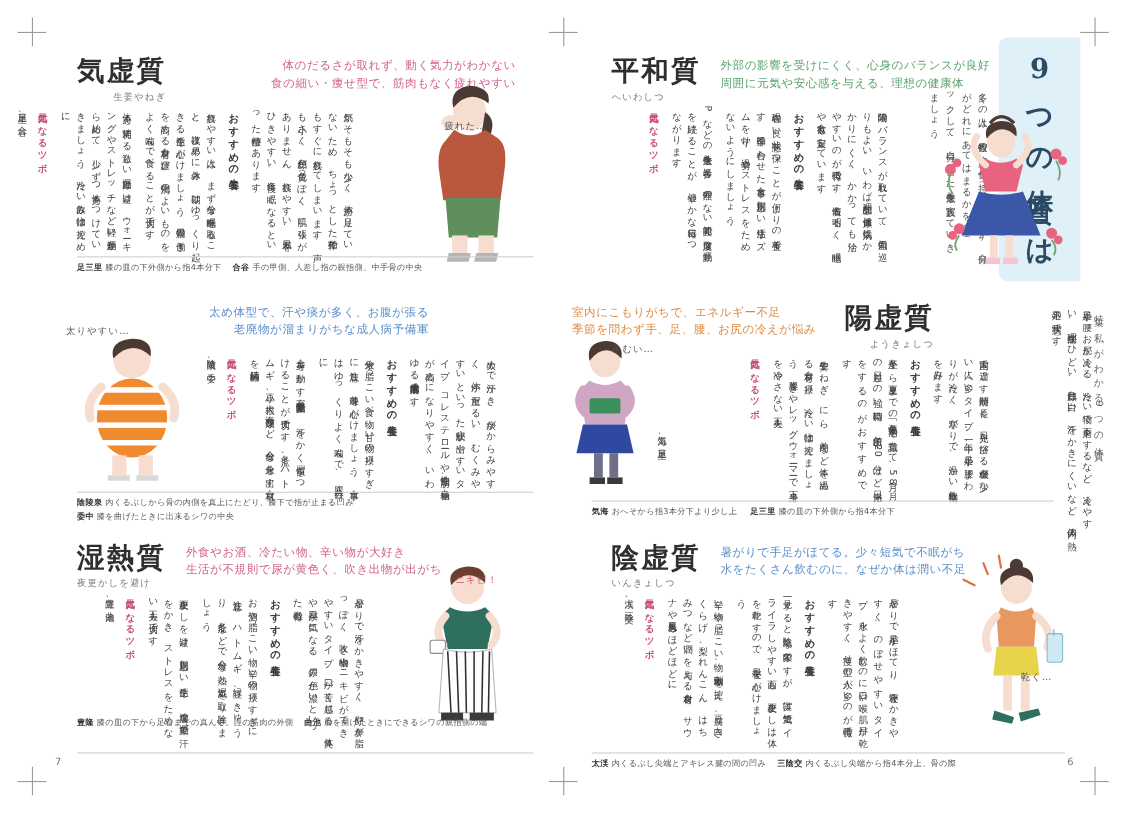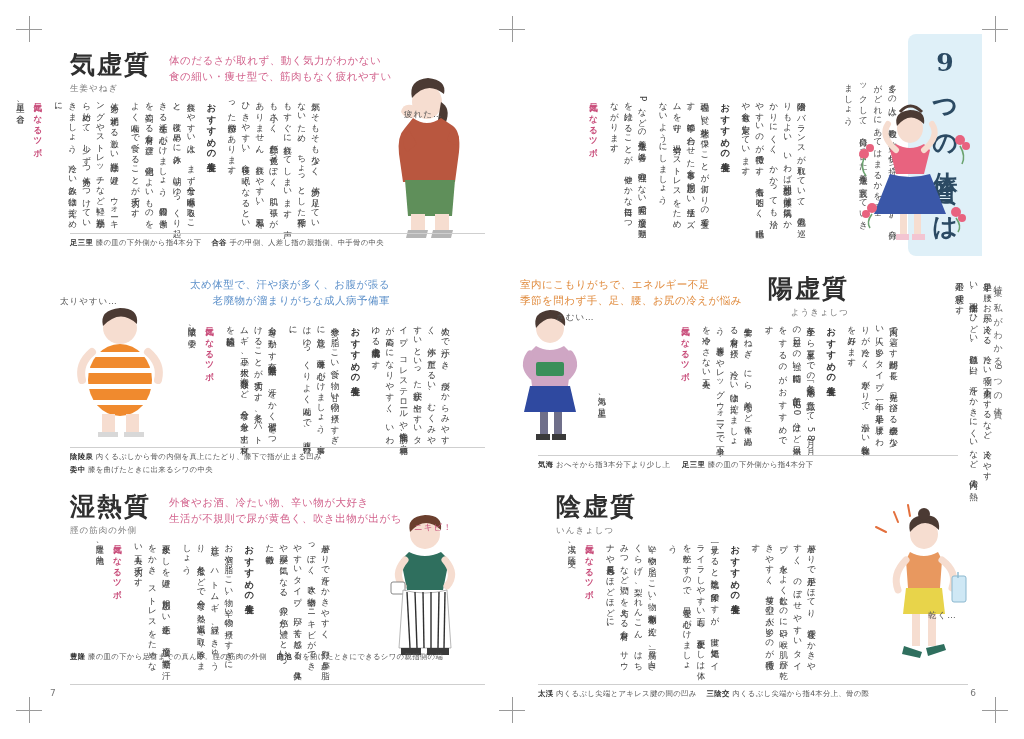--- a/index.html
+++ b/index.html
@@ -101,21 +101,21 @@
   <div class="crop" style="left:499px;bottom:16px;width:26px;height:26px;"></div>
 
   <div class="tab">
     <div class="tab-title">9つの体質とは</div>
   </div>
   <div class="tab-sub" style="height:150px;">多くの人は、複数の体質を併せ持っています。自分がどれにあてはまるかをチェックして、自分に合った養生法を実践していきましょう。</div>
   <div class="side-label">特集　私　がわかる9つの体質</div>
   <div class="side-note">手足や腰、お尻が冷える、冷たい物で下痢をするなど、冷えやすい、生理痛がひどい、顔色は白い、汗をかきにくいなど、体内の熱不足の状態です。</div>
 
   <div style="position:absolute;left:70px;top:48px;">
-    <div style="display:flex;align-items:flex-start;">
+    <div style="display:flex;align-items:flex-start;text-align:right;">
       <div>
         <div class="sec-title">気虚質</div>
         <div class="sec-ruby" style="margin-top:2px;">生姜やねぎ</div>
       </div>
       <div class="lead" style="margin-left:18px;margin-top:4px;white-space:pre-line;width:300px;">体のだるさが取れず、動く気力がわかない
 食の細い・痩せ型で、筋肉もなく疲れやすい</div>
     </div>
   </div>
 
   <div style="position:absolute;left:72px;top:96px;width:250px;height:128px;display:flex;flex-direction:row-reverse;gap:7px;">
@@ -148,20 +148,30 @@
     <div class="footnote">
       <span class="fn-term">足三里</span>
       <span>膝の皿の下外側から指4本分下</span>
     </div>
     <div class="footnote">
       <span class="fn-term">合谷</span>
       <span>手の甲側、人差し指の親指側、中手骨の中央</span>
     </div>
   </div>
 
+  <div style="position:absolute;left:556px;top:48px;">
+    <div style="display:flex;align-items:flex-start;">
+      <div>
+        <div class="sec-title">平和質</div>
+        <div class="sec-ruby" style="margin-top:2px;">へいわしつ</div>
+      </div>
+      <div class="lead green" style="margin-left:18px;margin-top:4px;white-space:pre-line;width:290px;">外部の影響を受けにくく、心身のバランスが良好
+周囲に元気や安心感を与える、理想の健康体</div>
+    </div>
+  </div>
 
   <div style="position:absolute;left:558px;top:96px;width:250px;height:128px;display:flex;flex-direction:row-reverse;gap:7px;">
     <div class="vbody" style="height:128px;">陰陽のバランスが取れていて、気血の巡りもよい、いわば理想的な健康体。病気にかかりにくく、かかっても治りやすいのが特徴です。表情も明るく、睡眠や食欲も安定しています。</div>
     <div class="vhead" style="height:128px;">おすすめの養生</div>
     <div class="vbody" style="height:128px;">現在の良い状態を保つことが何よりの養生です。季節に合わせた食事と規則正しい生活リズムを守り、過労やストレスをためないようにしましょう。</div>
     <div class="vbody" style="height:128px;">Pなどの養生法を参考に、無理のない範囲で適度な運動を続けることが、健やかな毎日につながります。</div>
     <div class="genki" style="height:56px;">元気になるツボ</div>
   </div>
 
   <svg class="fig" style="left:848px;top:96px;" width="130" height="150" viewBox="0 0 130 150">
@@ -286,21 +296,21 @@
     <div class="footnote">
       <span class="fn-term">足三里</span>
       <span>膝の皿の下外側から指4本分下</span>
     </div>
   </div>
 
   <div style="position:absolute;left:70px;top:490px;">
     <div style="display:flex;align-items:flex-start;">
       <div>
         <div class="sec-title">湿熱質</div>
-        <div class="sec-ruby" style="margin-top:2px;">脛の筋肉の外側</div>
+        <div class="sec-ruby" style="margin-top:2px;">夜更かしを避け</div>
       </div>
       <div class="lead pink2" style="margin-left:18px;margin-top:4px;white-space:pre-line;width:300px;">外食やお酒、冷たい物、辛い物が大好き
 生活が不規則で尿が黄色く、吹き出物が出がち</div>
     </div>
   </div>
 
   <div style="position:absolute;left:72px;top:538px;width:260px;height:128px;display:flex;flex-direction:row-reverse;gap:7px;">
     <div class="vbody" style="height:128px;">暑がりで汗をかきやすく、顔や鼻が脂っぽく、吹き出物やニキビができやすいタイプ。口が苦く感じる、体臭や口臭が気になる、尿の色が濃いといった特徴も。</div>
     <div class="vhead" style="height:128px;">おすすめの養生</div>
     <div class="vbody" style="height:128px;">お酒や脂っこい物、辛い物の摂りすぎに注意し、ハトムギ、緑豆、きゅうり、冬瓜などで余分な熱と湿気を取り除きましょう。</div>
@@ -341,20 +351,22 @@
       <span>肘を曲げたときにできるシワの親指側の端</span>
     </div>
   </div>
 
   <div style="position:absolute;left:556px;top:490px;">
     <div style="display:flex;align-items:flex-start;">
       <div>
         <div class="sec-title">陰虚質</div>
         <div class="sec-ruby" style="margin-top:2px;">いんきょしつ</div>
       </div>
+      <div class="lead blue" style="margin-left:18px;margin-top:4px;white-space:pre-line;width:300px;">暑がりで手足がほてる。少々短気で不眠がち
+水をたくさん飲むのに、なぜか体は潤い不足</div>
     </div>
   </div>
 
   <div style="position:absolute;left:558px;top:538px;width:260px;height:128px;display:flex;flex-direction:row-reverse;gap:7px;">
     <div class="vbody" style="height:128px;">暑がりで手足がほてり、寝汗をかきやすく、のぼせやすいタイプ。水をよく飲むのに口や喉、肌、目が乾きやすく、痩せ型の人が多いのが特徴です。</div>
     <div class="vhead" style="height:128px;">おすすめの養生</div>
     <div class="vbody" style="height:128px;">一見すると陰気な印象ですが、実は短気でイライラしやすい面も。夜更かしは体を乾かすので、早寝を心がけましょう。</div>
     <div class="vbody" style="height:128px;">辛い物や脂っこい物、刺激物を控え、豆腐、白きくらげ、梨、れんこん、はちみつなど潤いを与える食材を。サウナや長風呂もほどほどに。</div>
     <div class="genki" style="height:56px;">元気になるツボ</div>
     <div class="acup" style="height:66px;">太渓、三陰交</div>

